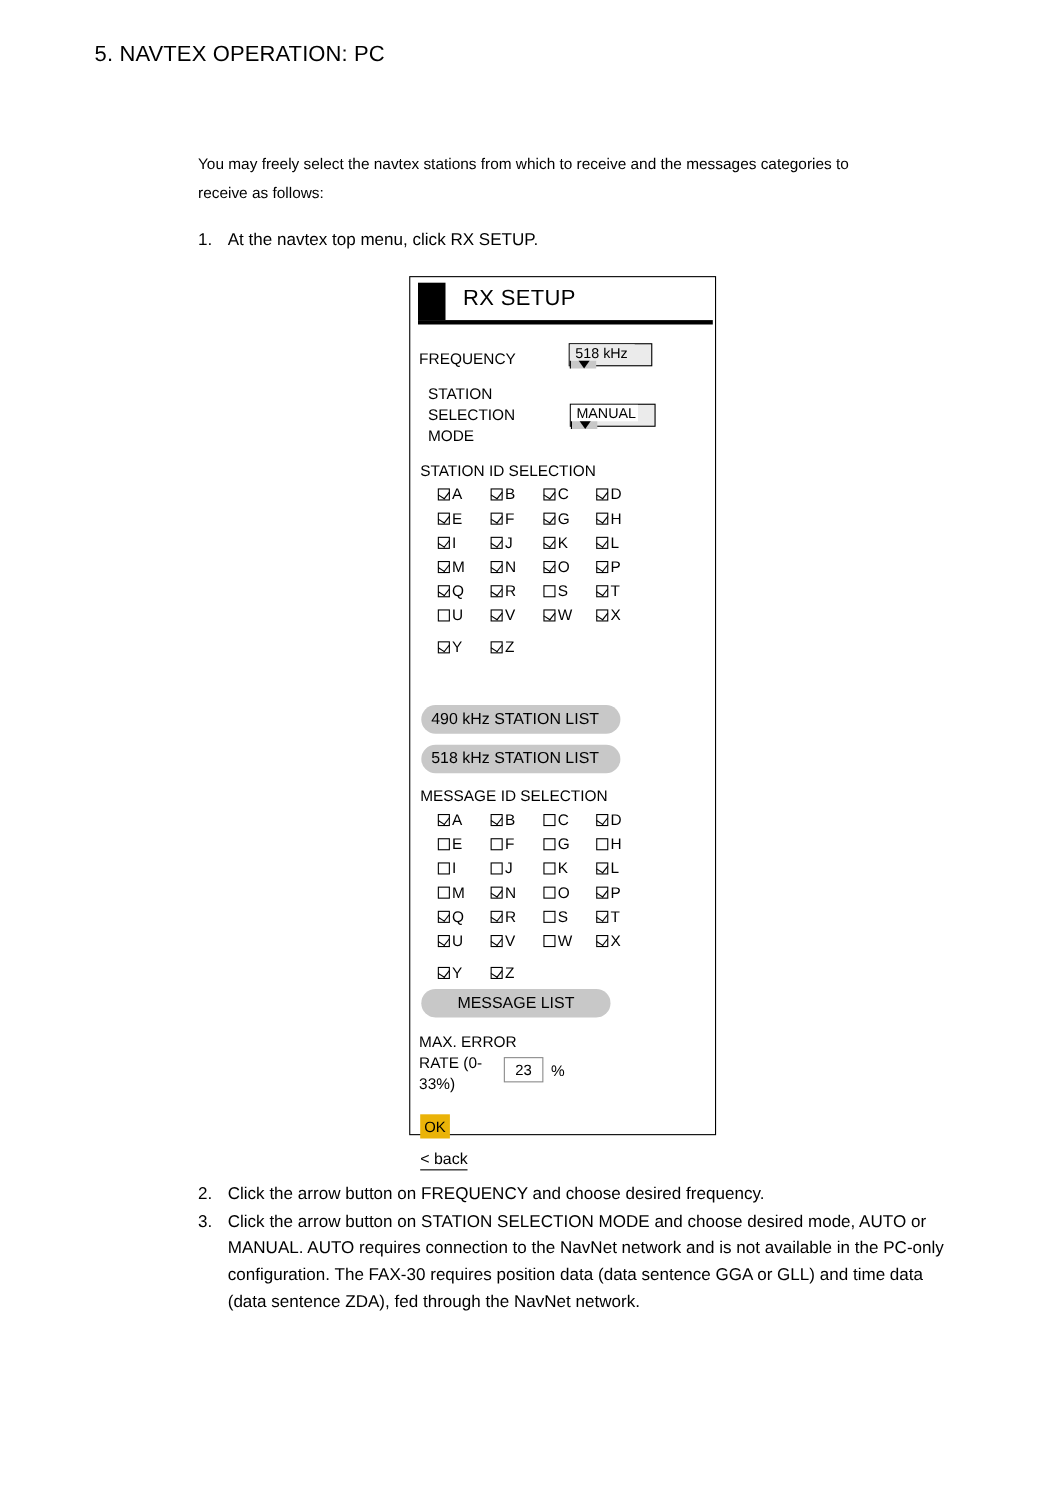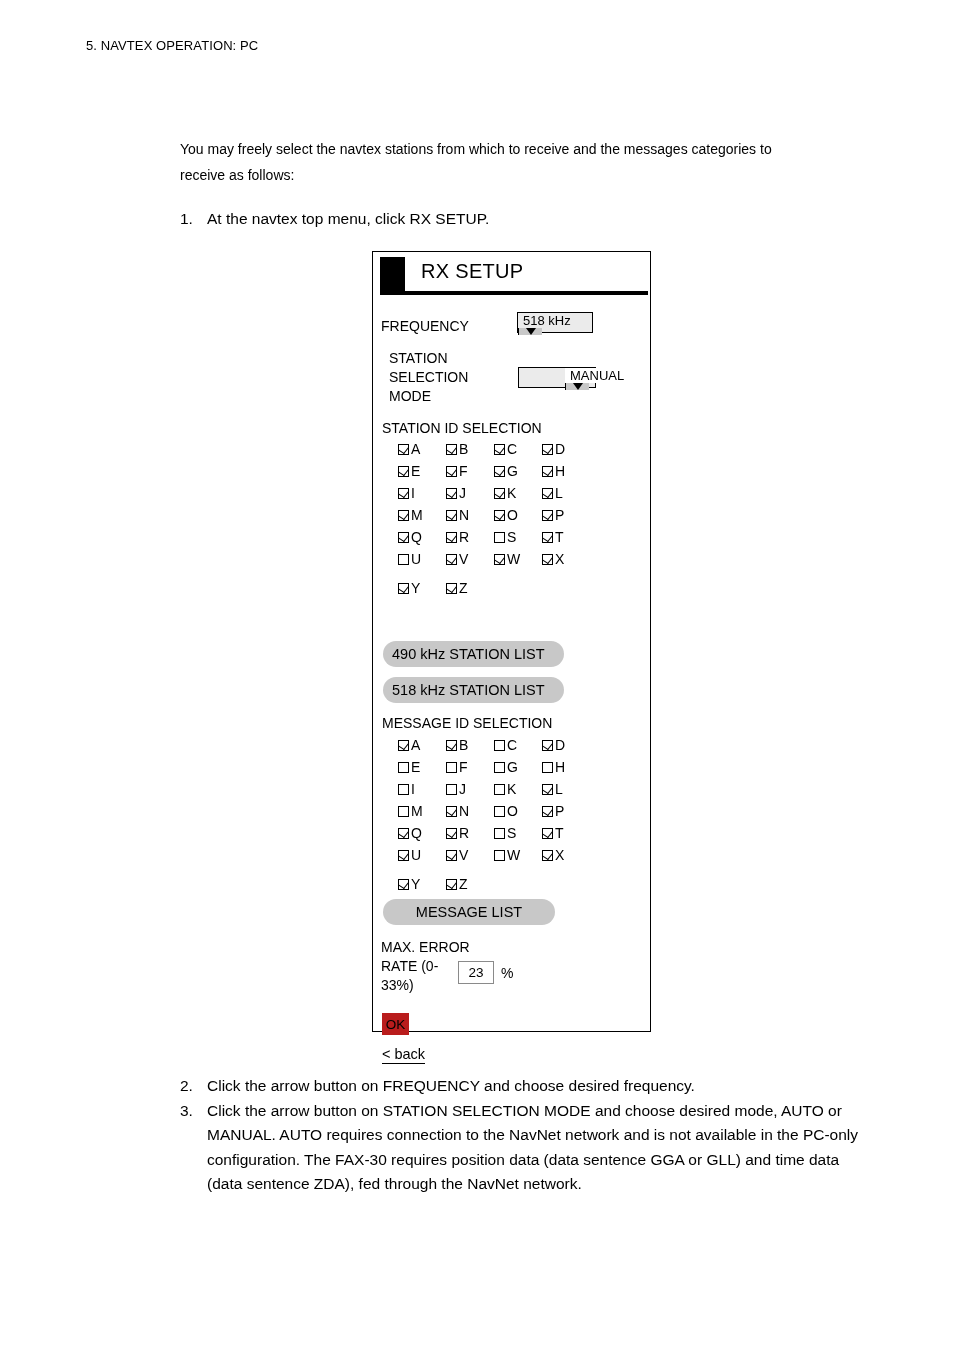--- a/index.html
+++ b/index.html
@@ -14,21 +14,21 @@
     font-family: "Liberation Sans", sans-serif;
     color: #000000;
     -webkit-font-smoothing: antialiased;
   }
 
   
   .page-header {
     position: absolute;
     left: 86px;
     top: 38px;
-    font-size: 13px;
+    font-size: 20px;
     letter-spacing: 0.1px;
     white-space: nowrap;
   }
 
   
   .intro {
     position: absolute;
     left: 180px;
     top: 136px;
     width: 600px;
@@ -218,21 +218,21 @@
     height: 23px;
     display: flex;
     align-items: center;
     justify-content: center;
     font-size: 13.5px;
     box-sizing: border-box;
   }
 
   .okbtn {
     position: absolute;
-    background: #b91c1c;
+    background: #eab308;
     width: 27px;
     height: 22px;
     display: flex;
     align-items: center;
     justify-content: center;
     font-size: 13.5px;
   }
 
   .backlink {
     position: absolute;
@@ -277,21 +277,21 @@
       <span class="arrowbox">
           <i class="caret"></i>
         </span>
     </div>
 
     <div class="row label" style="left:16px; top:53px;">
       <div>STATION</div>
       <div>SELECTION</div>
       <div>MODE</div>
     </div>
-    <div class="combo" style="position:absolute; left:145px; top:71px; width:78px;padding-left:46px;">
+    <div class="combo" style="position:absolute; left:145px; top:71px; width:78px;">
       <span class="val" style="width:52px;">MANUAL</span>
       <span class="arrowbox">
           <i class="caret"></i>
         </span>
     </div>
 
     <div class="row label" style="left:9px; top:123px;">STATION ID SELECTION</div>
     <div class="grid" id="station-grid" style="left:25px; top:142px;">
         <div class="cb-item">
           <span class="cbox checked"></span>

